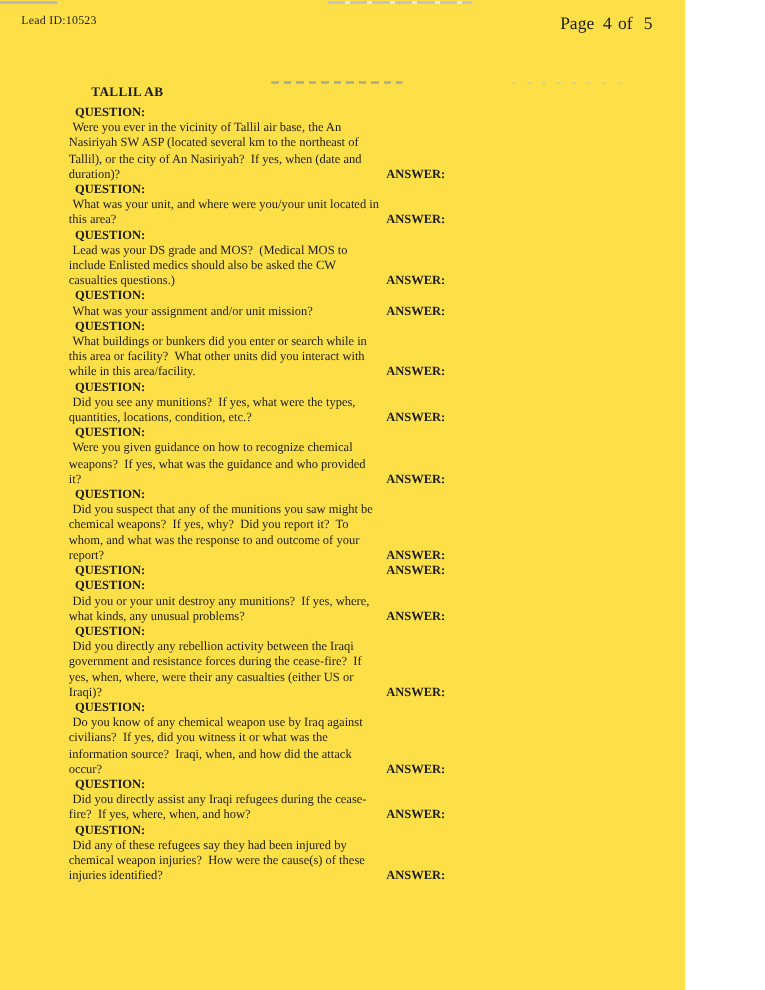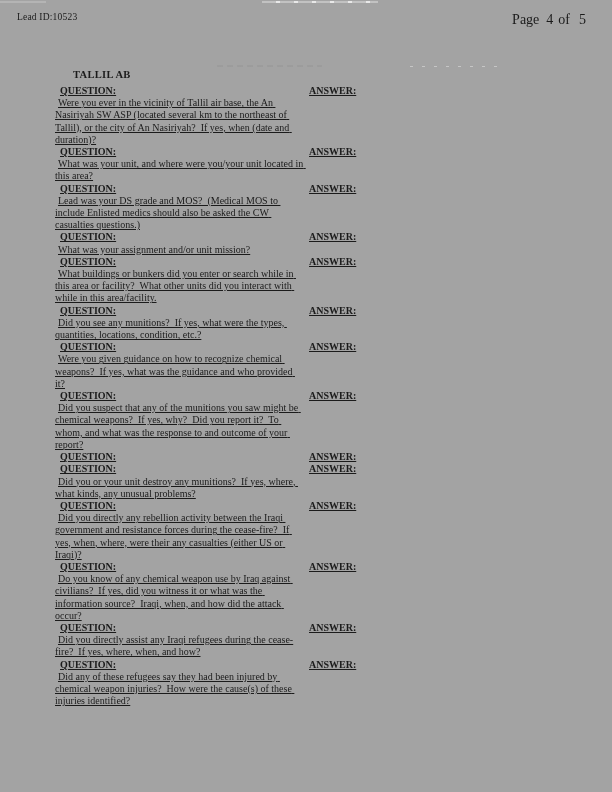--- a/index.html
+++ b/index.html
@@ -2,23 +2,23 @@
 <html><head>
 <meta charset="utf-8">
 <style>
   html, body {
     margin: 0;
     padding: 0;
     background: #ffffff;
   }
   .page {
     position: relative;
-    width: 612px;
+    width: 548px;
     height: 792px;
-    background: #a3a3a3;
+    background: #fde047;
     font-family: "Liberation Serif", serif;
     color: #1b1b1b;
     overflow: hidden;
   }
 
   
   .artifact { position: absolute; pointer-events: none; }
   .artifact-top-left {
     left: 0; top: 1px; width: 46px; height: 2px;
     background: #b4b4b4;
@@ -62,22 +62,21 @@
   .section-title {
     font-weight: bold;
     font-size: 10.5px;
     letter-spacing: 0.3px;
     margin: 0 0 4px 18px;
     line-height: 13px;
   }
   .qa-list { width: 100%; }
   .qa-row {
     display: flex;
-    align-items: flex-start;
-    text-decoration: underline;
+    align-items: flex-end;
   }
   .q-col {
     width: 249px;
     flex: 0 0 249px;
   }
   .a-col {
     flex: 1 1 auto;
     padding-right: 20px;
     max-width: 261px;
   }

